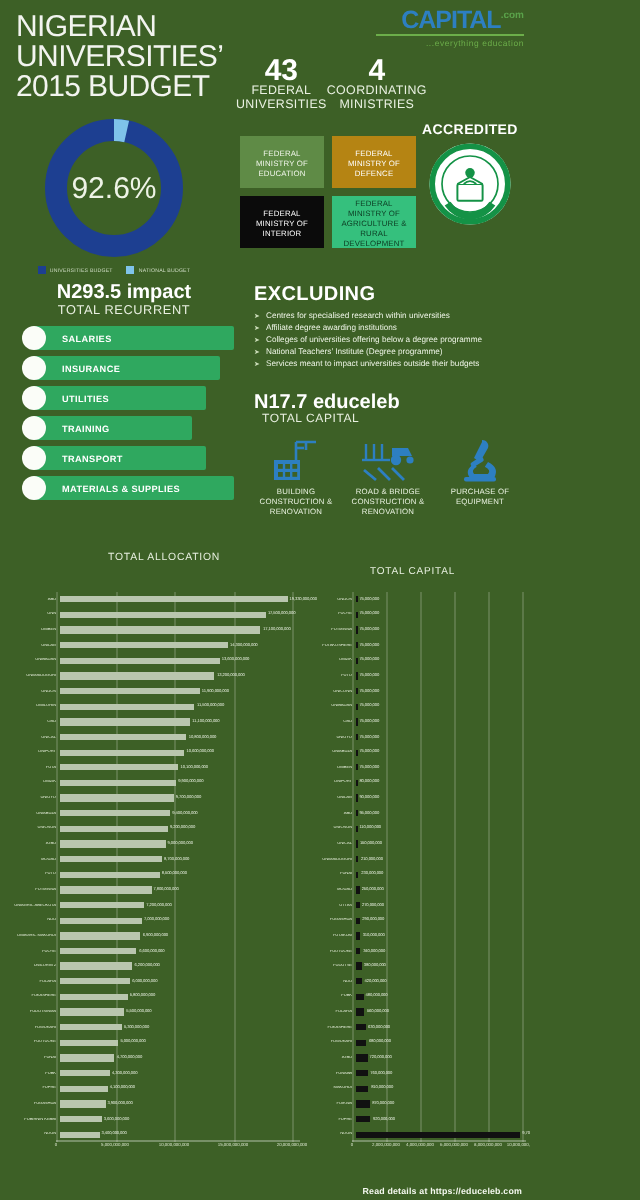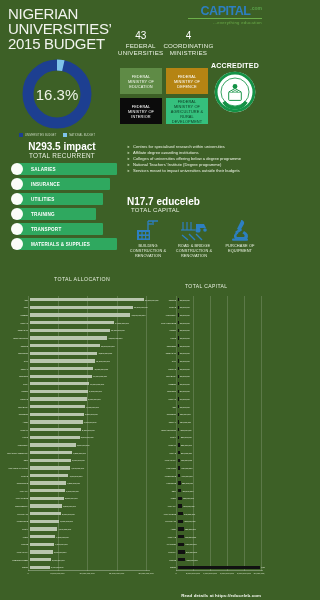--- a/index.html
+++ b/index.html
@@ -36,21 +36,21 @@
   .donut-legend{display:flex;justify-content:center;gap:7px;margin-top:2px;}
   .dl-item{display:flex;align-items:center;gap:2px;}
   .dl-sw{width:4px;height:4px;display:inline-block;}
   .dl-sw.a{background:#1d3f91;}
   .dl-sw.b{background:#7fc3ea;}
   .dl-tx{font-size:2.6px;color:#cddbc2;letter-spacing:.1px;}
 
   
   .stats{position:absolute;left:118px;top:30px;width:92px;display:flex;}
   .stat{flex:1;text-align:center;}
-  .stat-num{font-size:10px;font-weight:normal;color:#fff;line-height:12px;}
+  .stat-num{font-size:15px;font-weight:bold;color:#fff;line-height:12px;}
   .stat-cap{font-size:6.2px;color:#eaf1e2;line-height:7.4px;letter-spacing:.2px;}
 
   
   .ministries{position:absolute;left:120px;top:68px;width:88px;
               display:grid;grid-template-columns:42px 42px;grid-gap:4px;}
   .min-box{height:26px;display:flex;align-items:center;justify-content:center;
            text-align:center;font-size:3.9px;line-height:5px;padding:1px 2px;
            box-sizing:border-box;letter-spacing:.1px;}
   .m-edu{background:#5f8b46;color:#f2f7ec;}
   .m-def{background:#b58413;color:#fff;}
@@ -124,21 +124,21 @@
     <div class="logo-main"><span>CAPITAL</span><span class="dotcom">.com</span></div>
     <div class="logo-sub">...everything education</div>
   </div>
 
   <div class="donut-wrap">
     <div class="donut">
       <svg width="74" height="74" viewBox="0 0 74 74">
         <circle cx="37" cy="37" r="29" fill="none" stroke="#1d3f91" stroke-width="11"></circle>
         <circle cx="37" cy="37" r="29" fill="none" stroke="#7fc3ea" stroke-width="11" stroke-dasharray="6.4 175.8" transform="rotate(-90 37 37)"></circle>
       </svg>
-      <div class="donut-label">16.3%</div>
+      <div class="donut-label">92.6%</div>
     </div>
     <div class="donut-legend">
       <div class="dl-item">
         <i class="dl-sw a"></i>
         <span class="dl-tx">UNIVERSITIES BUDGET</span>
       </div>
       <div class="dl-item">
         <i class="dl-sw b"></i>
         <span class="dl-tx">NATIONAL BUDGET</span>
       </div>
@@ -216,20 +216,21 @@
         <div class="bar-row">
           <div class="bar-pill" style="width:100px">
             <span>MATERIALS &amp; SUPPLIES</span>
           </div>
           <div class="bar-dot"></div>
         </div>
       </div>
   </div>
 
   <div class="excluding">
+    <div class="exc-title">EXCLUDING</div>
     <ul class="exc-list" id="excluding-list">
         <li>Centres for specialised research within universities</li>
         <li>Affiliate degree awarding institutions</li>
         <li>Colleges of universities offering below a degree programme</li>
         <li>National Teachers’ Institute (Degree programme)</li>
         <li>Services meant to impact universities outside their budgets</li>
       </ul>
   </div>
 
   <div class="capital">

